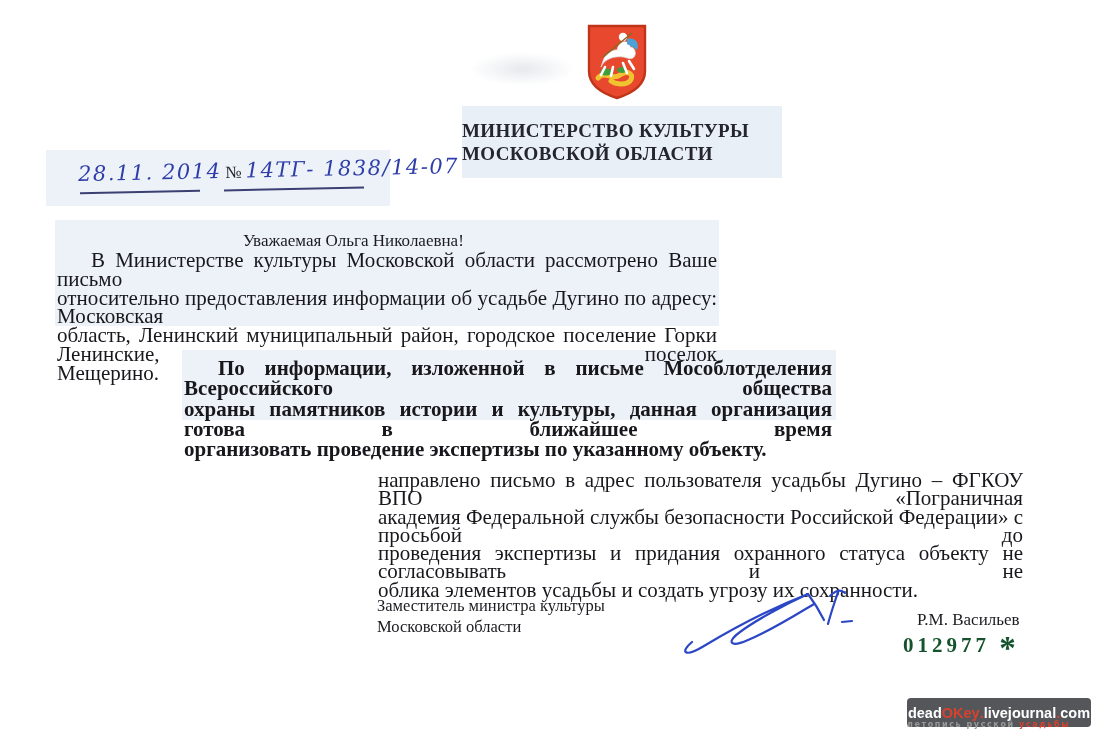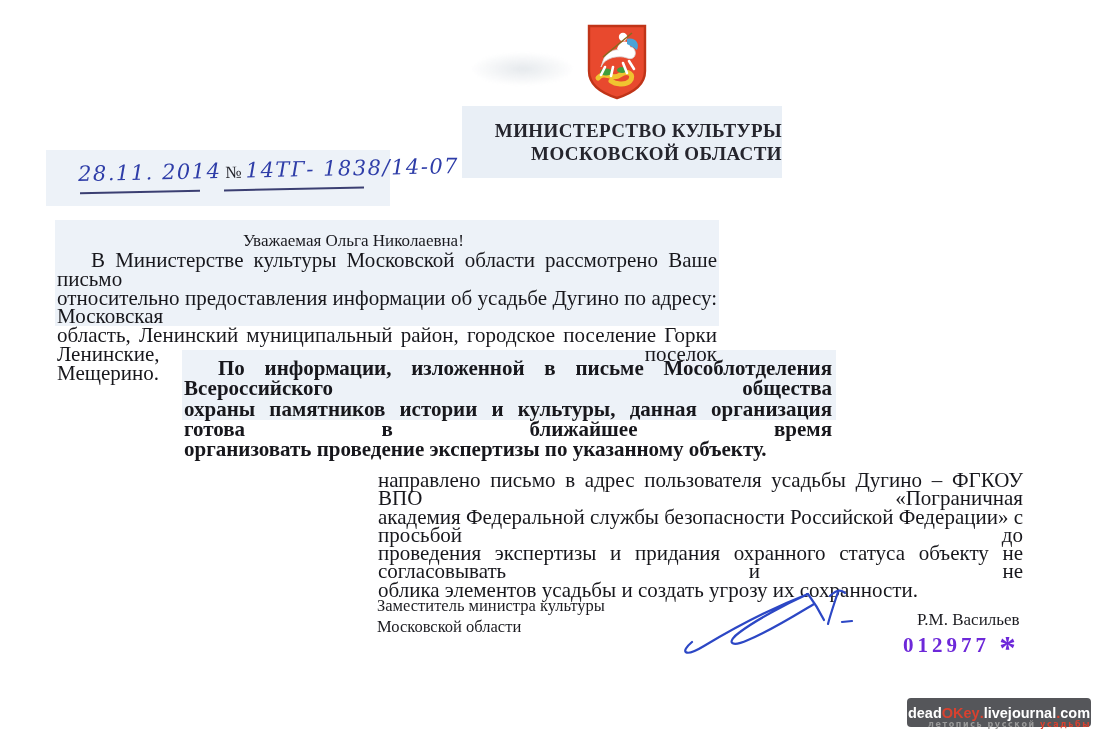--- a/index.html
+++ b/index.html
@@ -7,21 +7,21 @@
     width:1100px;height:733px;position:relative;overflow:hidden;
     background:#ffffff;
     font-family:"Liberation Serif", serif;
     color:#1b1b20;
   }
   .abs{position:absolute;}
   
   .tint{position:absolute;background:#edf2f8;}
   
   .org-name{
-    width:320px;text-align:right;font-weight:bold;
+    width:320px;text-align:left;font-weight:bold;
     font-size:19px;line-height:23px;letter-spacing:0.4px;color:#25252d;
   }
   .smudge{
     position:absolute;border-radius:50%;
     background:radial-gradient(ellipse at center, rgba(165,178,190,0.28), rgba(165,178,190,0) 70%);
     filter:blur(1px);
   }
   
   .hw{
     font-style:italic;color:#2e3da8;font-size:21px;letter-spacing:1.5px;
@@ -36,33 +36,33 @@
   .jline.last{text-align-last:left;}
   .greeting{font-size:17px;white-space:nowrap;}
   .p1 .jline{line-height:18.8px;}
   .p2 .jline{line-height:20.3px;font-weight:bold;}
   .p3 .jline{line-height:18.3px;}
   
   .sig-position{font-size:16.5px;line-height:20.5px;white-space:nowrap;}
   .signer-name{font-size:17px;white-space:nowrap;}
   .stamp{
     font-family:"Liberation Serif", serif;font-weight:bold;
-    font-size:21px;letter-spacing:4px;color:#6d28d9;white-space:nowrap;
+    font-size:21px;letter-spacing:4px;color:#14532d;white-space:nowrap;
   }
   .stamp .star{font-size:33px;letter-spacing:0;vertical-align:-7px;line-height:0;}
   
   .wm-badge{
     width:184px;height:29px;background:#55565a;border-radius:4px;
     display:flex;align-items:center;justify-content:center;
     font-family:"Liberation Sans", sans-serif;font-weight:bold;font-size:14.5px;
     color:#ffffff;letter-spacing:0;white-space:nowrap;
   }
   .wm-badge .red{color:#d9412f;}
   .wm-caption{
-    width:184px;text-align:right;
+    width:184px;text-align:left;
     font-family:"DejaVu Sans", sans-serif;font-weight:bold;font-size:8px;
     letter-spacing:1.6px;color:#999999;white-space:nowrap;
   }
   .wm-caption .red{color:#d9412f;}
 </style>
 </head>
 <body>
 
 <div class="tint" style="left:462px;top:106px;width:320px;height:72px;background:#e9eff6;"></div>
 <div class="tint" style="left:46px;top:150px;width:344px;height:56px;"></div>

